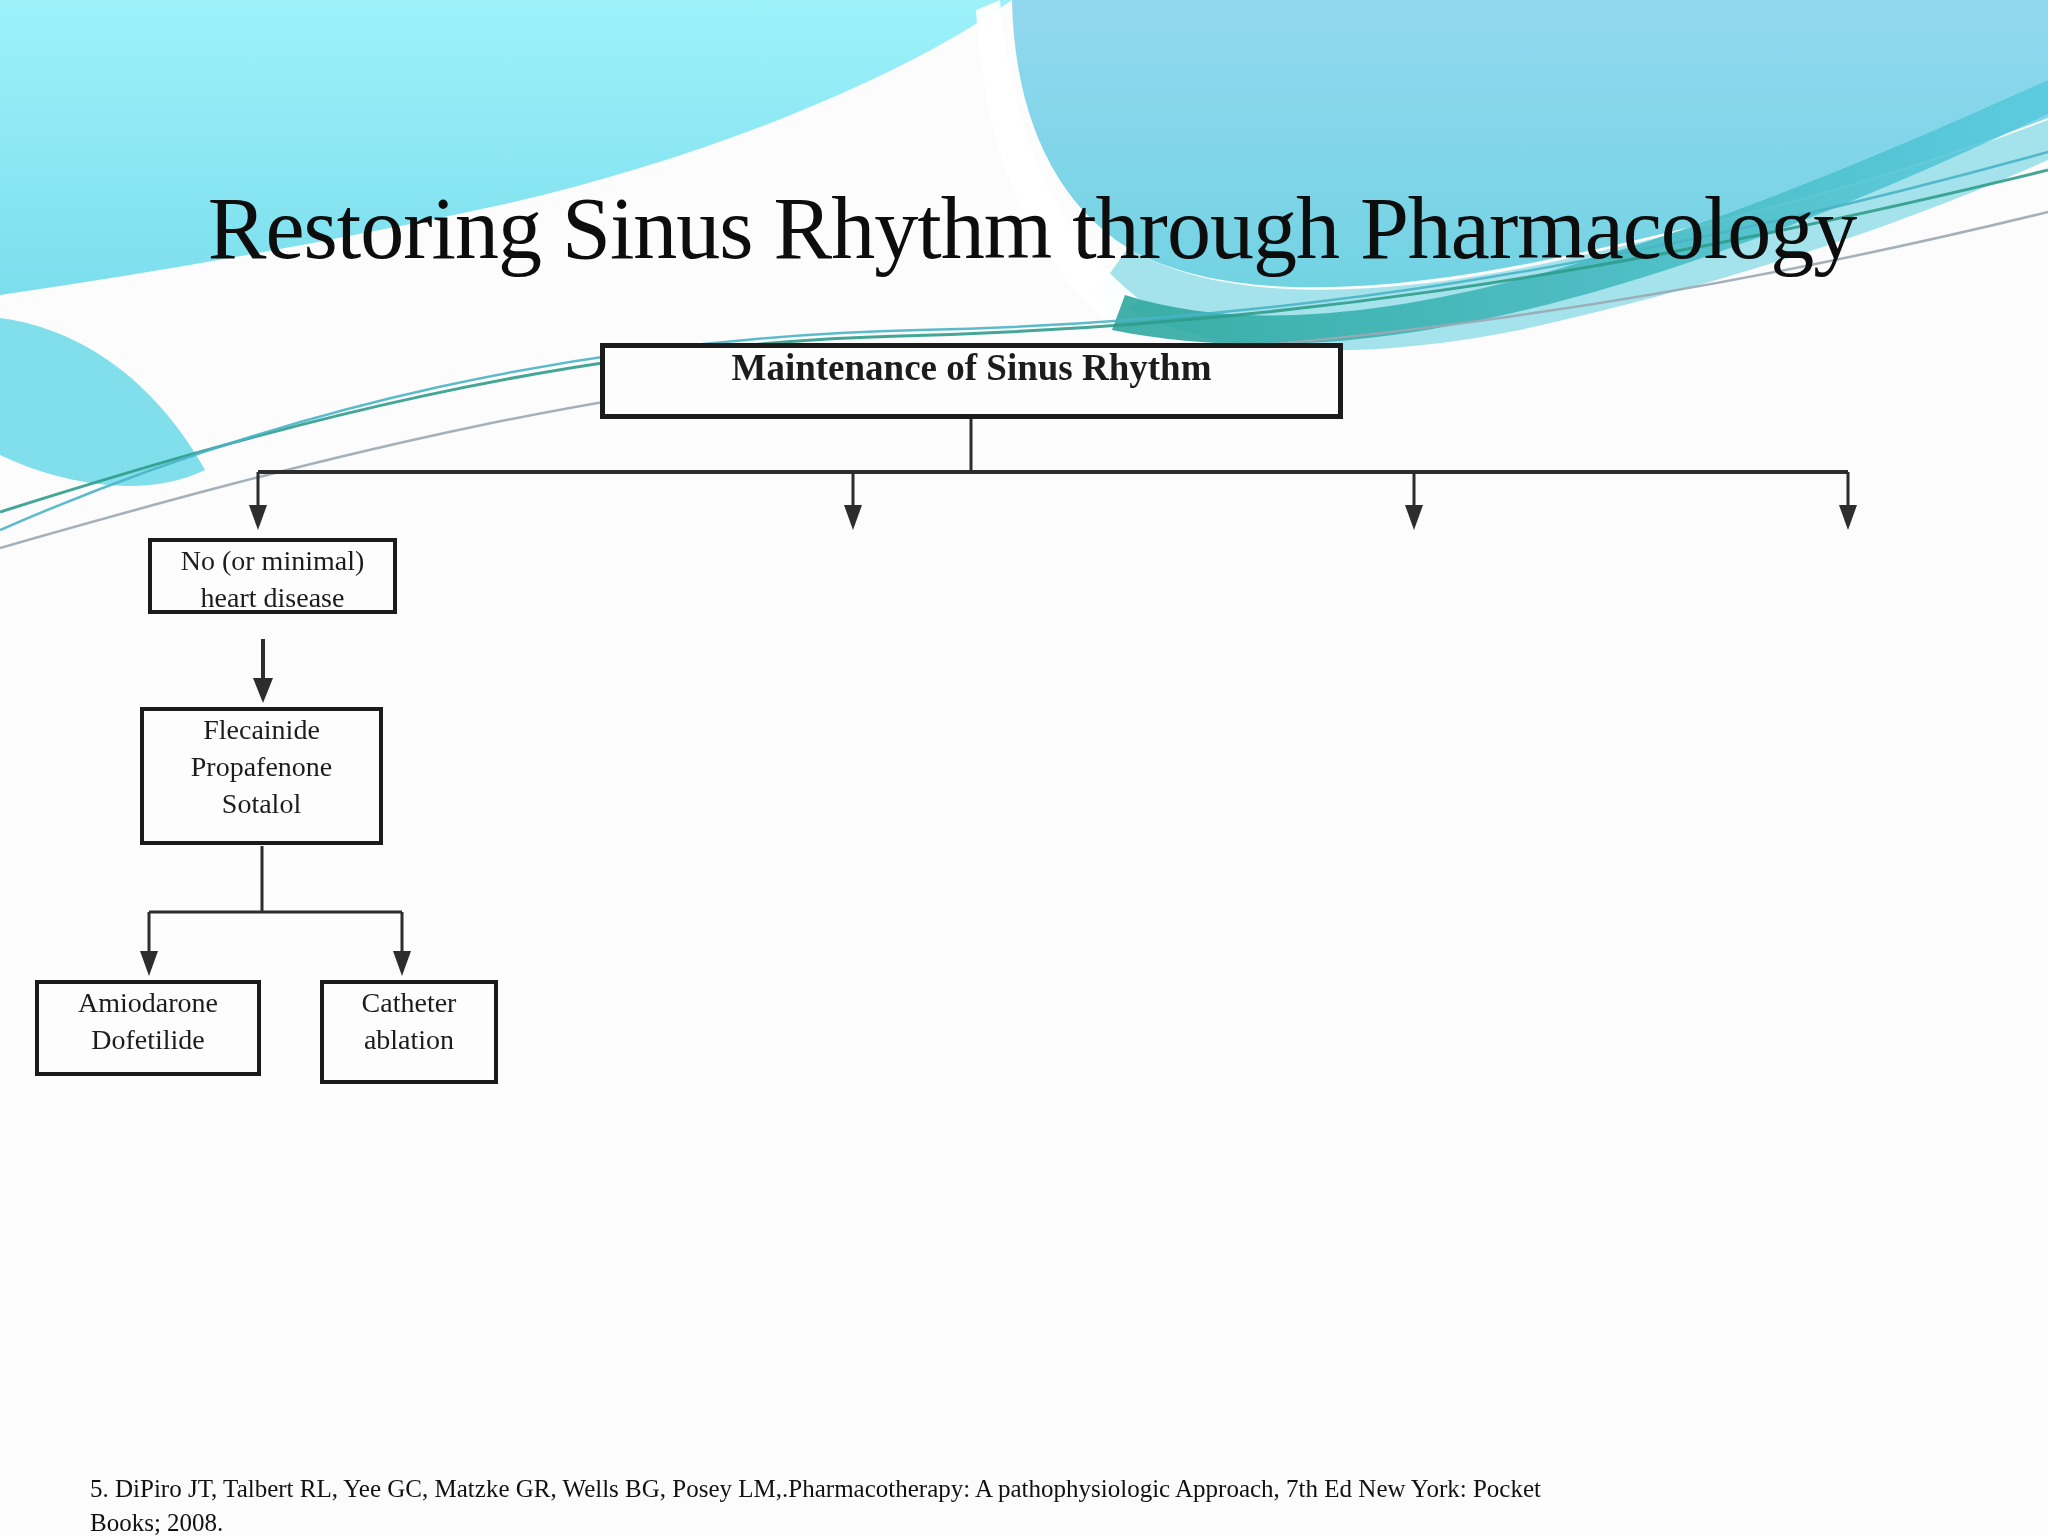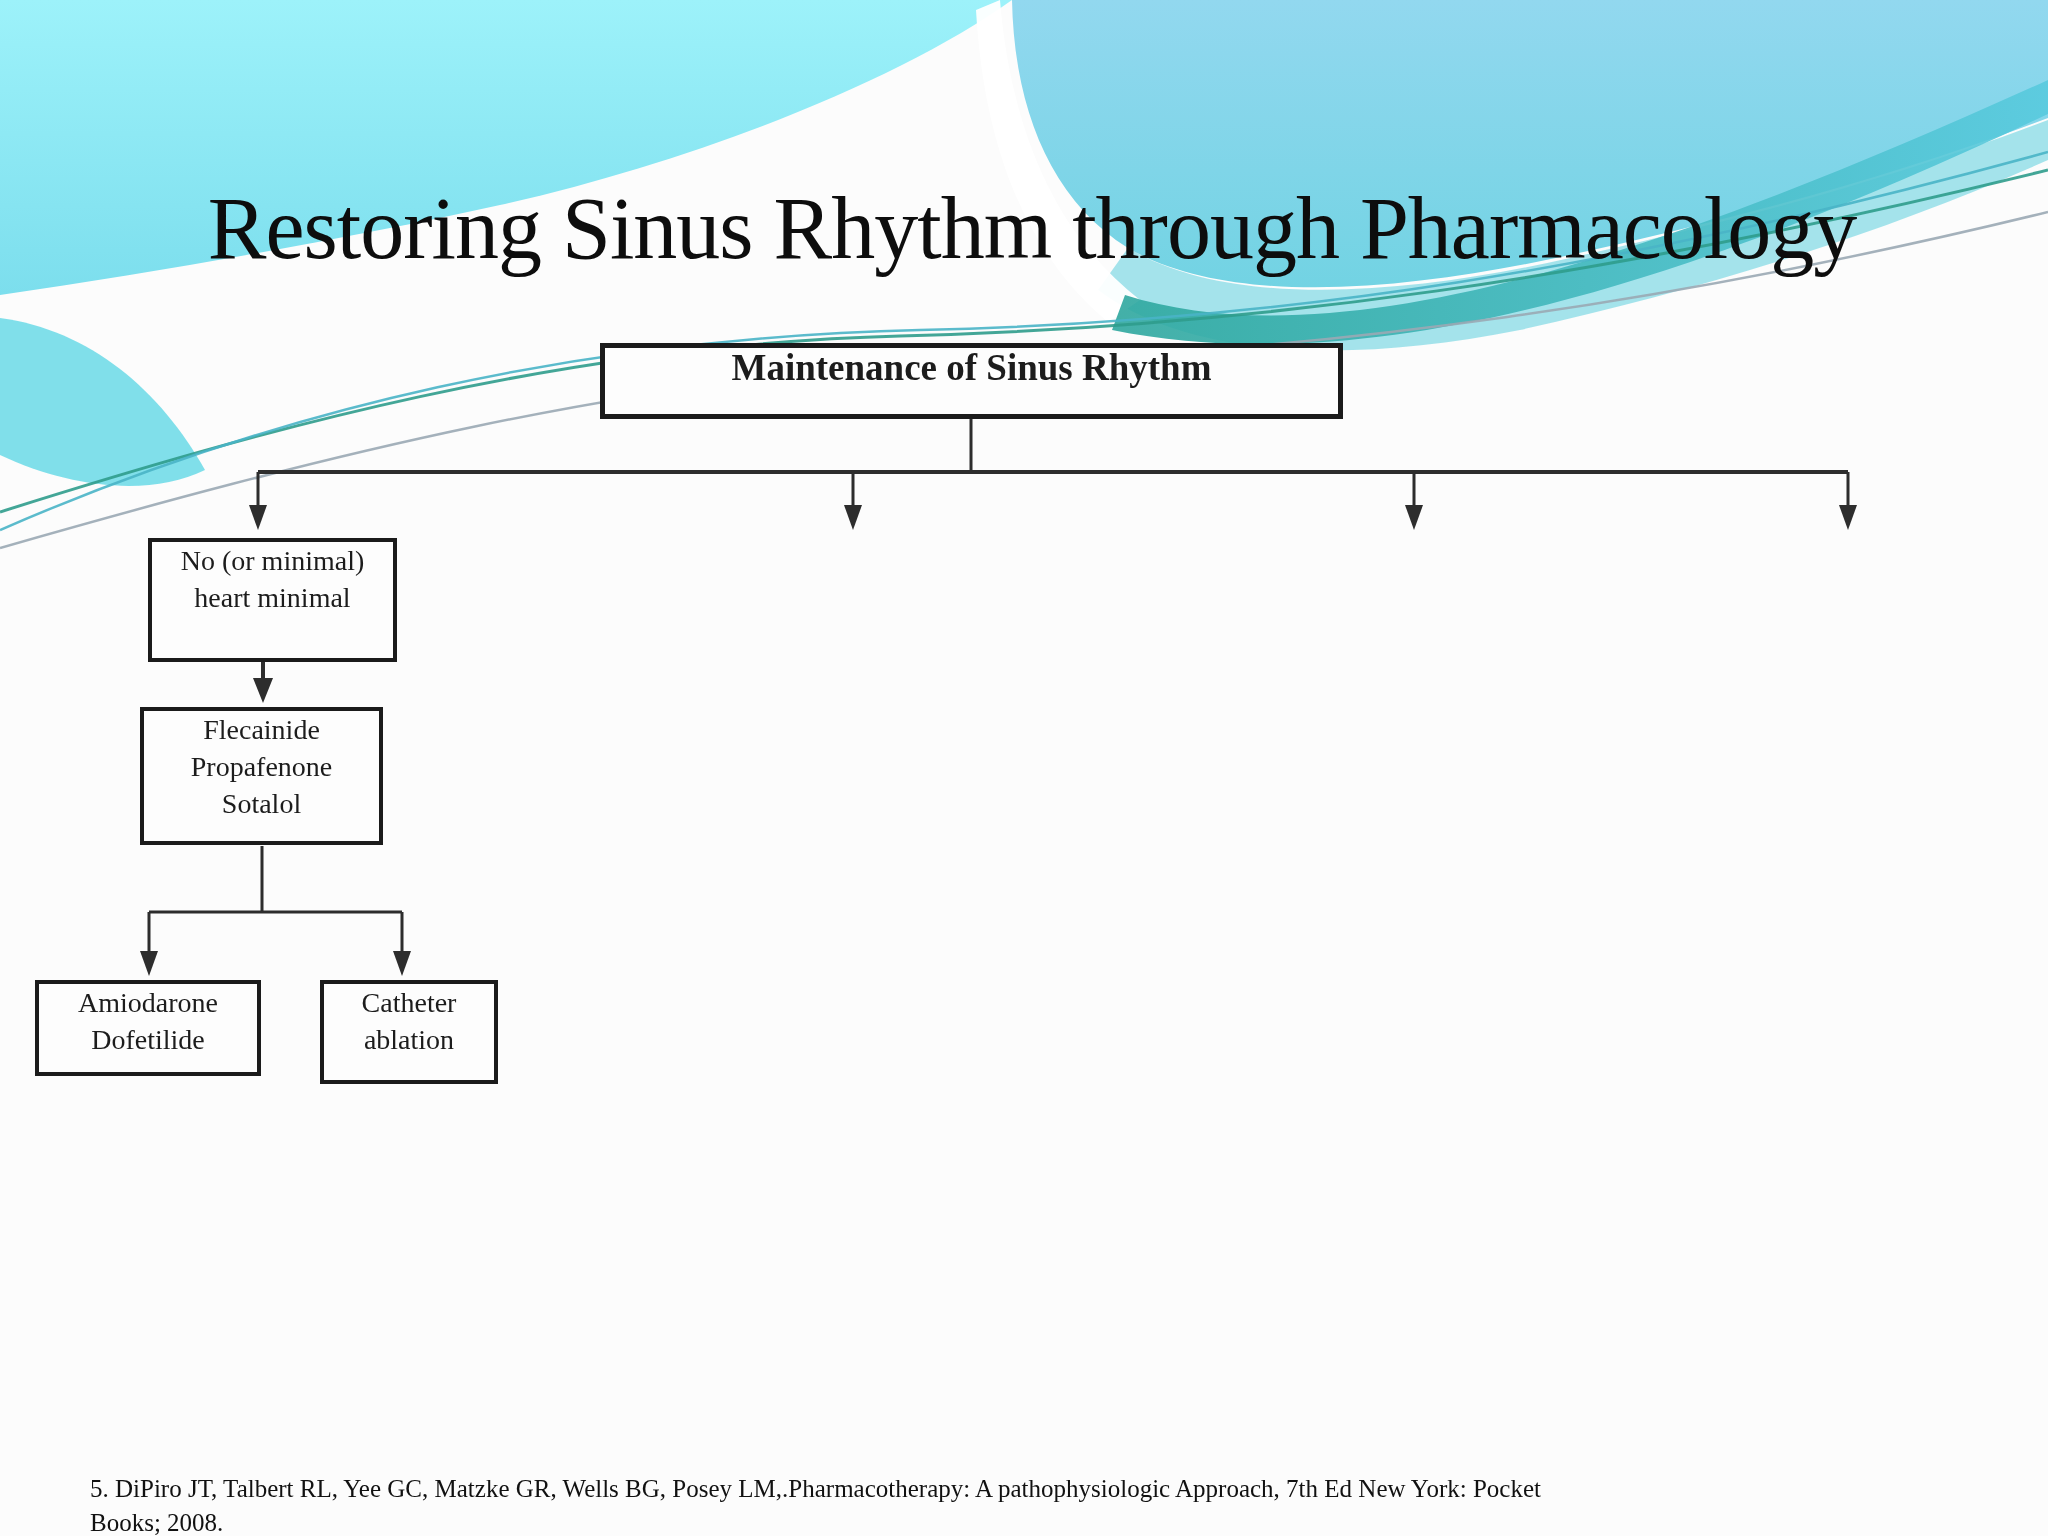--- a/index.html
+++ b/index.html
@@ -49,21 +49,21 @@
     line-height: 37px;
   }
   .node-root {
     left: 600px; top: 343px;
     width: 743px; height: 76px;
     border-width: 5px;
     font-weight: 700;
     font-size: 37px;
     line-height: 40px;
   }
-  .node-nohd   { left: 148px; top: 538px;  width: 249px; height: 124px; }
+  .node-nohd   { left: 148px; top: 538px;  width: 249px; height: 76px; }
   .node-drugs  { left: 140px; top: 707px;  width: 243px; height: 138px; font-family: Liberation Serif, serif; }
   .node-amio   { left: 35px;  top: 980px;  width: 226px; height: 96px; }
   .node-cath   { left: 320px; top: 980px;  width: 178px; height: 104px; }
   .citation {
     position: absolute;
     left: 90px; top: 1472px;
     width: 1560px;
     font-size: 25px;
     line-height: 34px;
     color: #111;
@@ -148,21 +148,21 @@
       </g>
     </g>
   </svg>
 
   <div class="node node-root">
     <div>Maintenance of Sinus Rhythm</div>
   </div>
 
   <div class="node node-nohd">
     <div>No (or minimal)</div>
-    <div>heart minimal</div>
+    <div>heart disease</div>
   </div>
 
   <div class="node node-drugs">
     <div>Flecainide</div>
     <div>Propafenone</div>
     <div>Sotalol</div>
   </div>
 
   <div class="node node-amio">
     <div>Amiodarone</div>

